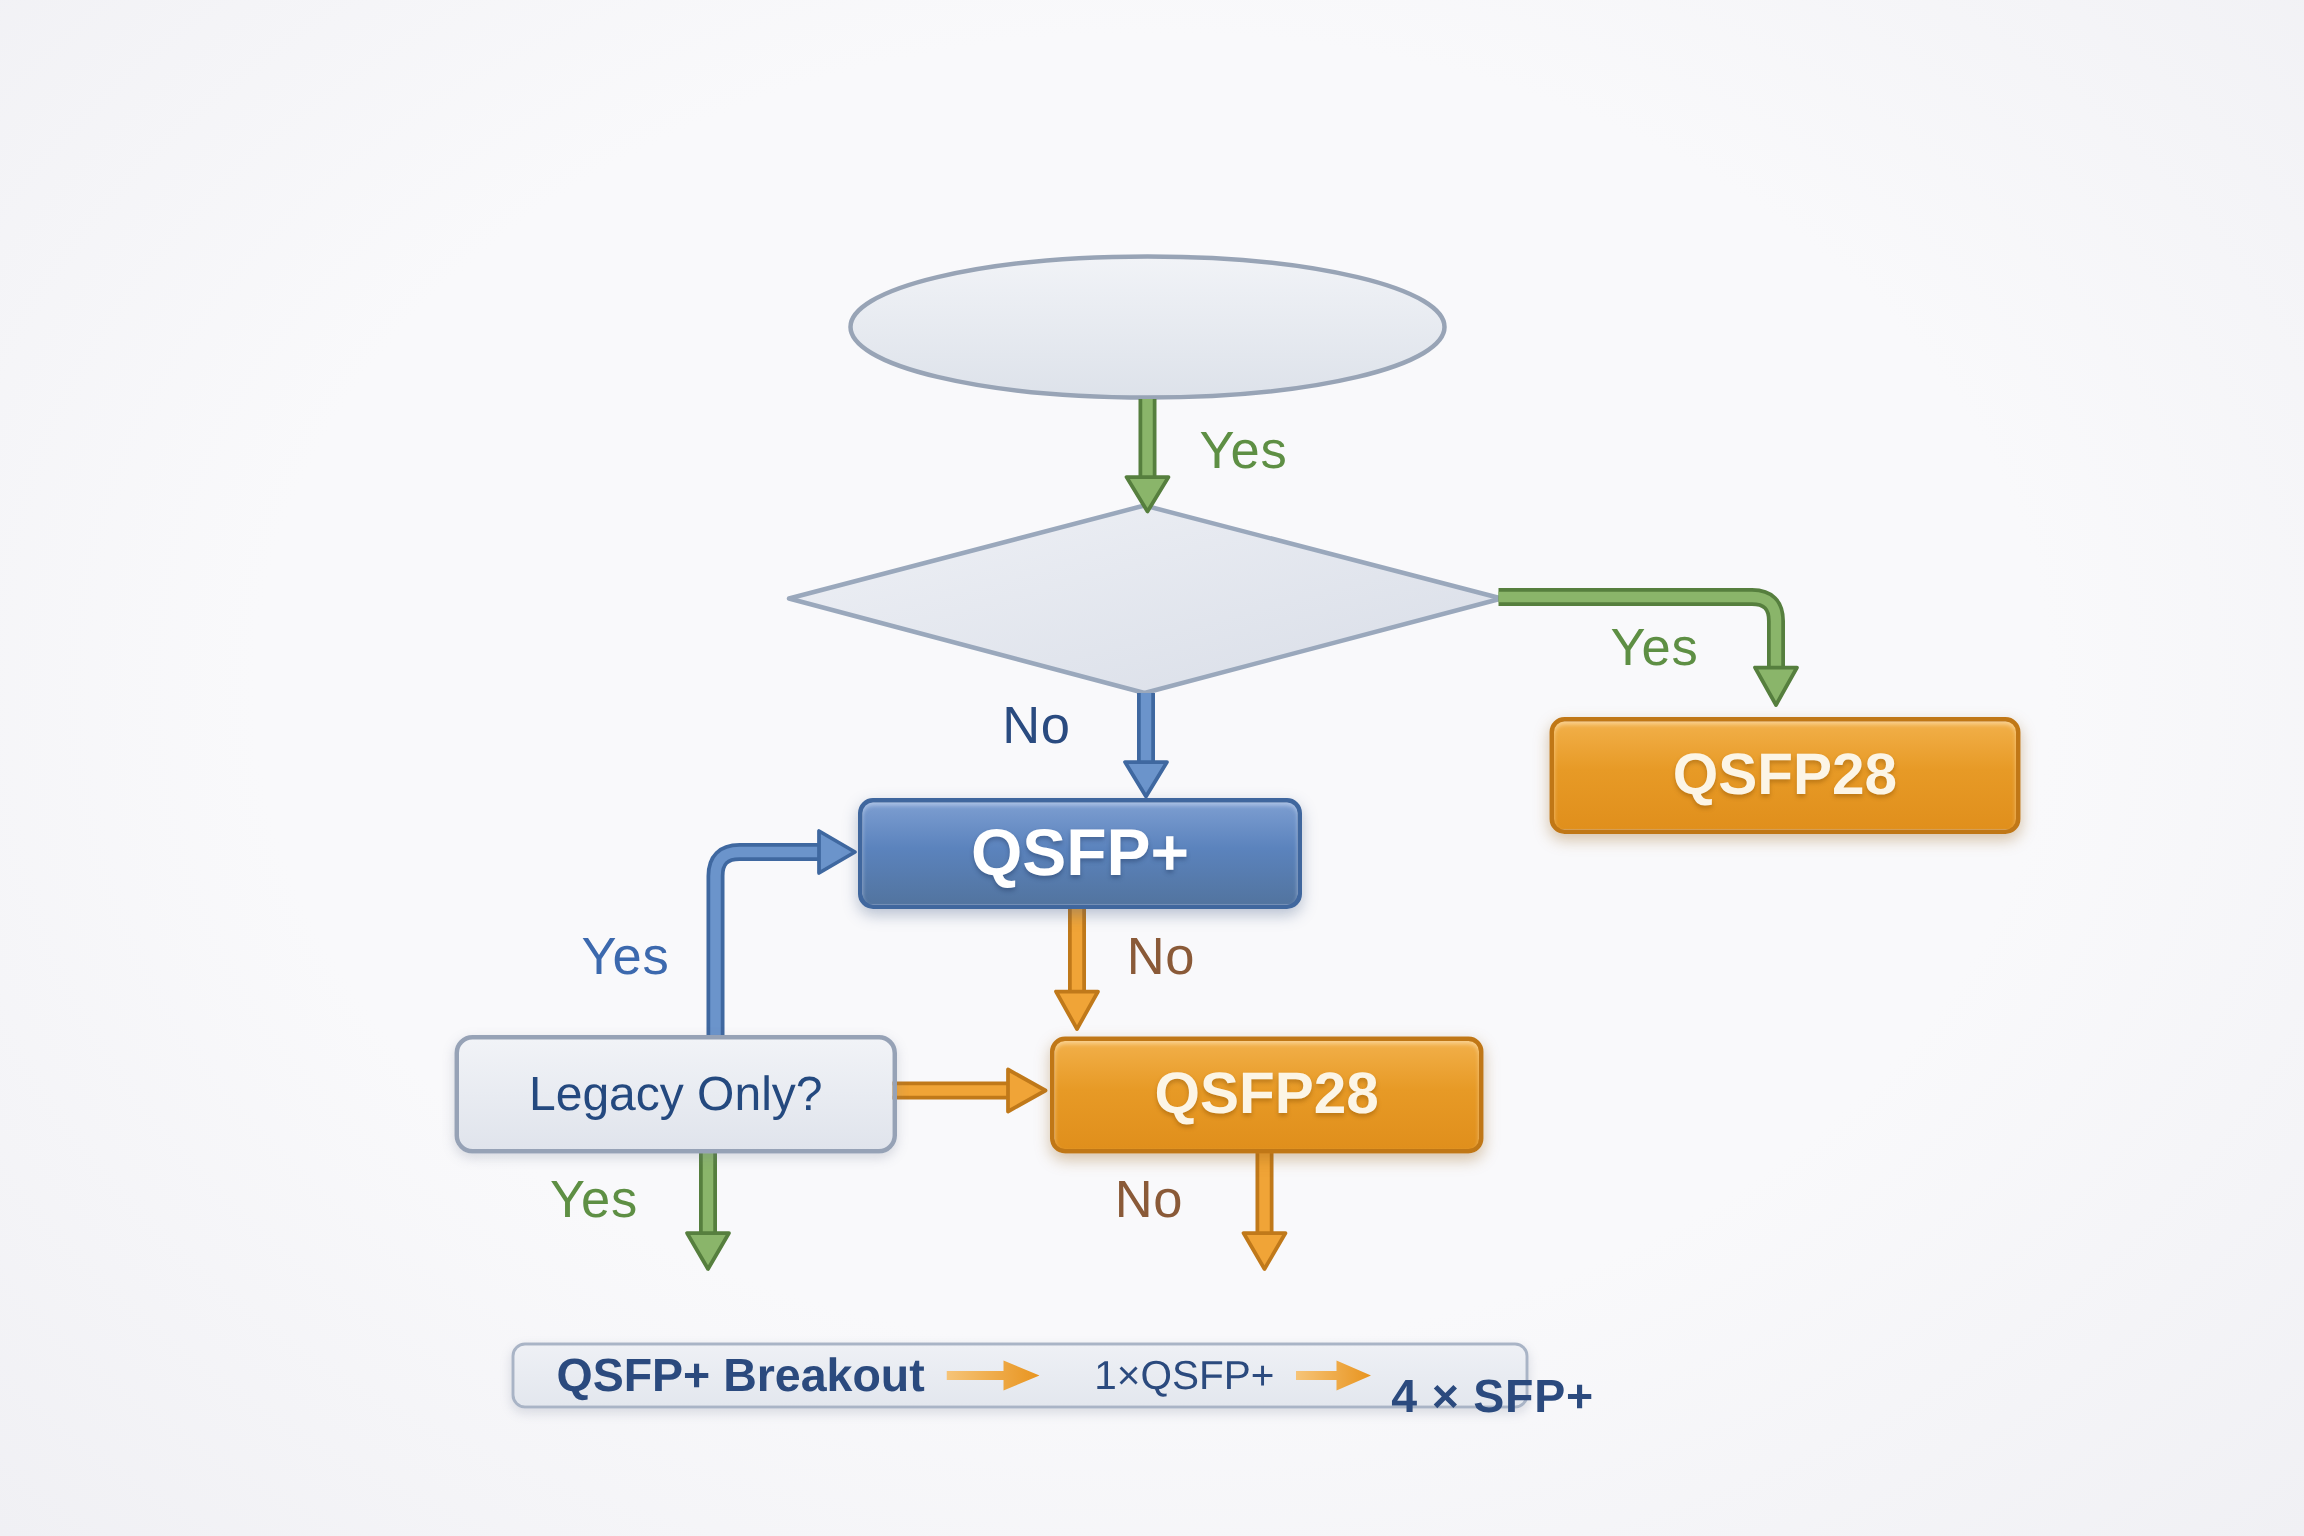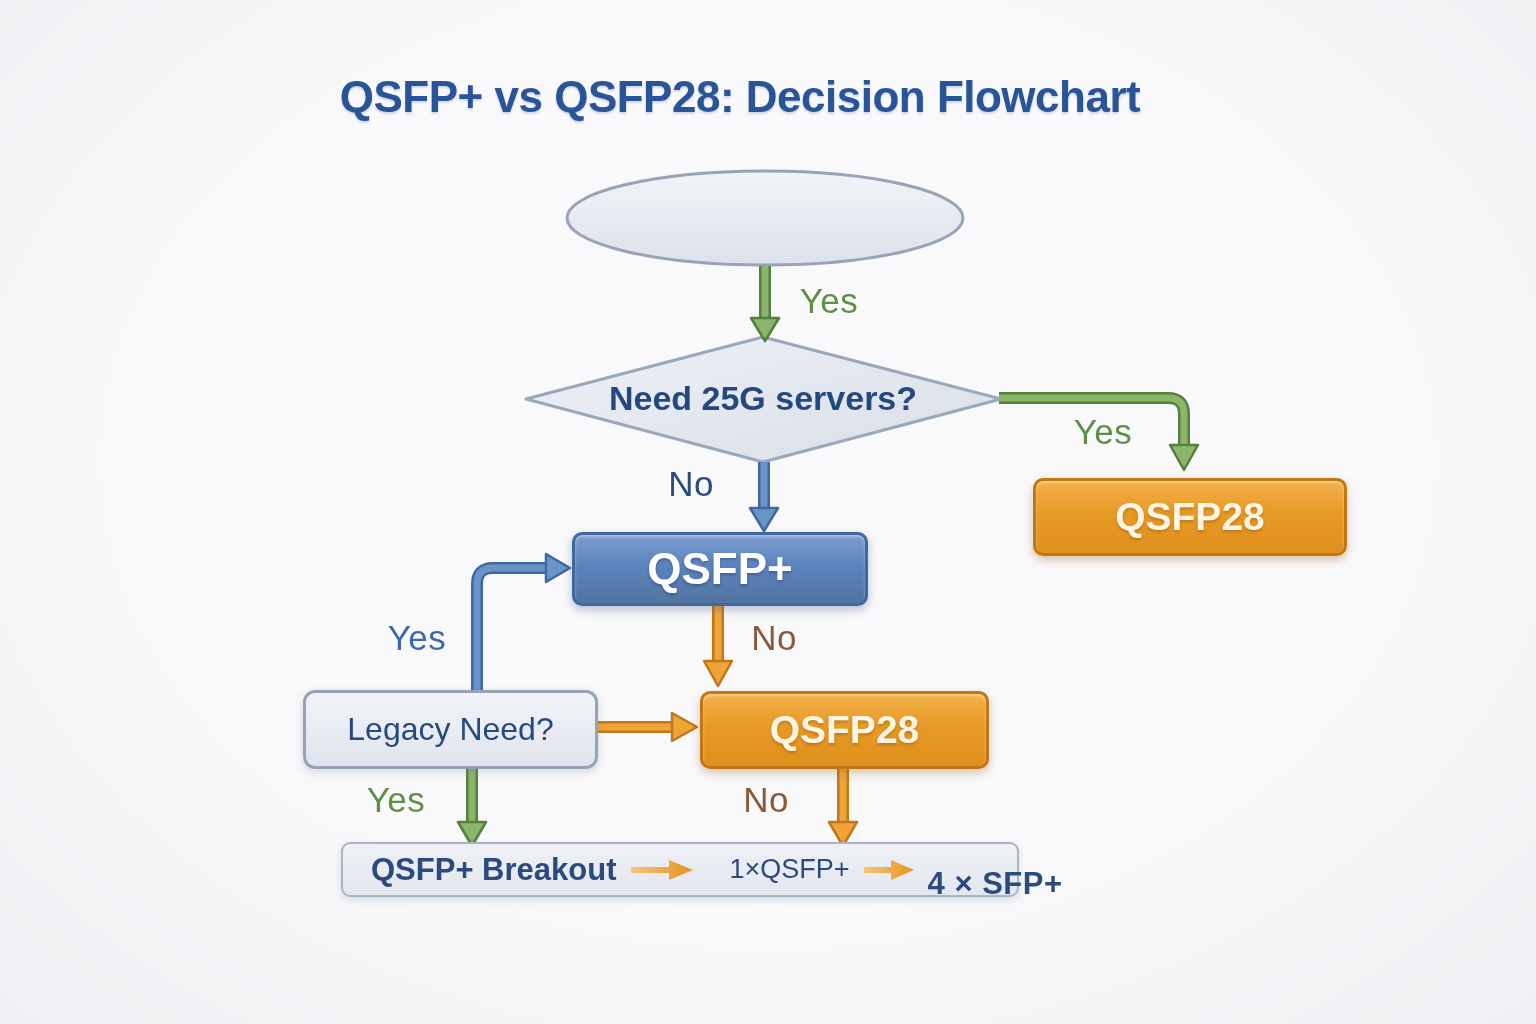--- a/index.html
+++ b/index.html
@@ -49,38 +49,37 @@
     color:#ffffff;font-weight:bold;font-size:44px;
     text-shadow:0 2px 3px rgba(35,60,100,.45);
   }
   .box-gray{
     background:linear-gradient(180deg,#f1f3f7 0%,#e0e4ec 100%);
     border:3px solid #96a2b6;
     box-shadow:0 3px 8px rgba(110,120,145,.25);
     color:#24497f;font-size:32px;border-radius:12px;
   }
   .bar{
-    position:absolute;left:341px;top:842px;width:678px;height:55px;
+    position:absolute;left:341px;top:895px;width:678px;height:44px;
     background:linear-gradient(180deg,#eef0f5 0%,#e3e7ee 100%);
     border:2px solid #a9b4c6;border-radius:9px;
     box-shadow:0 3px 7px rgba(110,120,145,.22);
     display:flex;align-items:center;padding:0 0 0 28px;box-sizing:border-box;
     gap:14px;white-space:nowrap;
   }
   .bar-main{font-size:31px;font-weight:bold;color:#2b4a7e;}
   .bar-step1{font-size:27px;color:#2b4a7e;margin-left:23px;}
   .bar-step2{font-size:31px;font-weight:bold;color:#2b4a7e;letter-spacing:.5px;margin-top:28px;}
   .mini-arrow{flex:0 0 auto;display:block;}
 </style>
 </head>
 <body>
 
 <div class="stage">
 
-  <div class="title">QSFP+ vs QSFP28: Decision Flowchart</div>
 
   <svg class="layer" width="1536" height="1024" viewBox="0 0 1536 1024">
     <defs>
       <linearGradient id="grayGrad" x1="0" y1="0" x2="0" y2="1">
         <stop offset="0" stop-color="#f1f3f7"></stop>
         <stop offset="1" stop-color="#dde2ea"></stop>
       </linearGradient>
       <linearGradient id="diamondGrad" x1="0" y1="0" x2="1" y2="1">
         <stop offset="0" stop-color="#eff1f6"></stop>
         <stop offset="1" stop-color="#d8dde7"></stop>
@@ -133,36 +132,35 @@
       <polygon points="458,822 486,822 472,846" fill="#8ab56a" stroke="#567f3e" stroke-width="2.5" stroke-linejoin="round"></polygon>
     </g>
 
     <g>
       <path d="M843,767 L843,824" stroke="#c0791a" stroke-width="12" fill="none"></path>
       <path d="M843,767 L843,824" stroke="#f0a437" stroke-width="7" fill="none"></path>
       <polygon points="829,822 857,822 843,846" fill="#f0a437" stroke="#c0791a" stroke-width="2.5" stroke-linejoin="round"></polygon>
     </g>
   </svg>
 
-  <div class="node-label" style="left:763px;top:398px;font-size:34px;font-weight:bold;">Need 25G servers?</div>
 
   <div class="box box-orange" style="left:1033px;top:478px;width:308px;height:72px;">
     <span>QSFP28</span>
   </div>
 
   <div class="box box-blue" style="left:572px;top:532px;width:290px;height:68px;">
     <span>QSFP+</span>
   </div>
 
   <div class="box box-orange" style="left:700px;top:691px;width:283px;height:72px;">
     <span>QSFP28</span>
   </div>
 
   <div class="box box-gray" style="left:303px;top:690px;width:289px;height:73px;">
-    <span>Legacy Need?</span>
+    <span>Legacy Only?</span>
   </div>
 
   <div class="edge-label lab-green" style="left:829px;top:301px;">Yes</div>
   <div class="edge-label lab-green" style="left:1103px;top:432px;">Yes</div>
   <div class="edge-label lab-navy" style="left:691px;top:484px;">No</div>
   <div class="edge-label lab-brown" style="left:774px;top:638px;">No</div>
   <div class="edge-label lab-blue" style="left:417px;top:638px;">Yes</div>
   <div class="edge-label lab-green" style="left:396px;top:800px;">Yes</div>
   <div class="edge-label lab-brown" style="left:766px;top:800px;">No</div>
 

